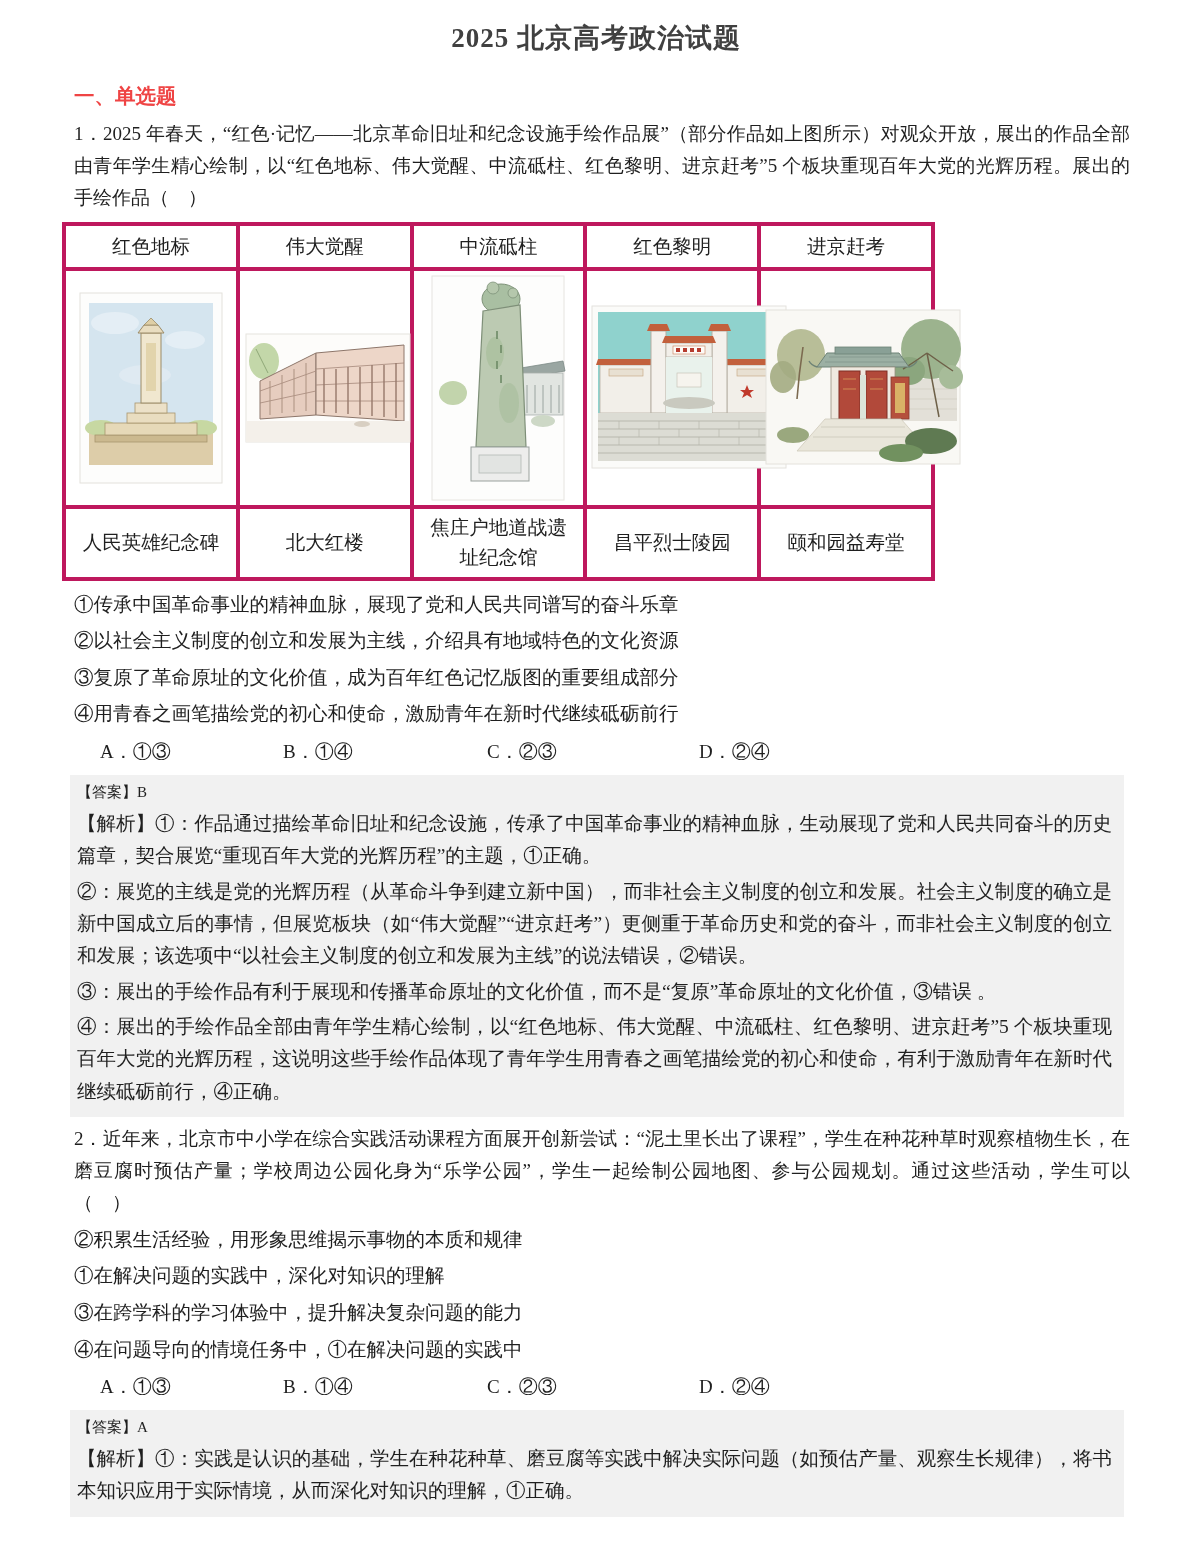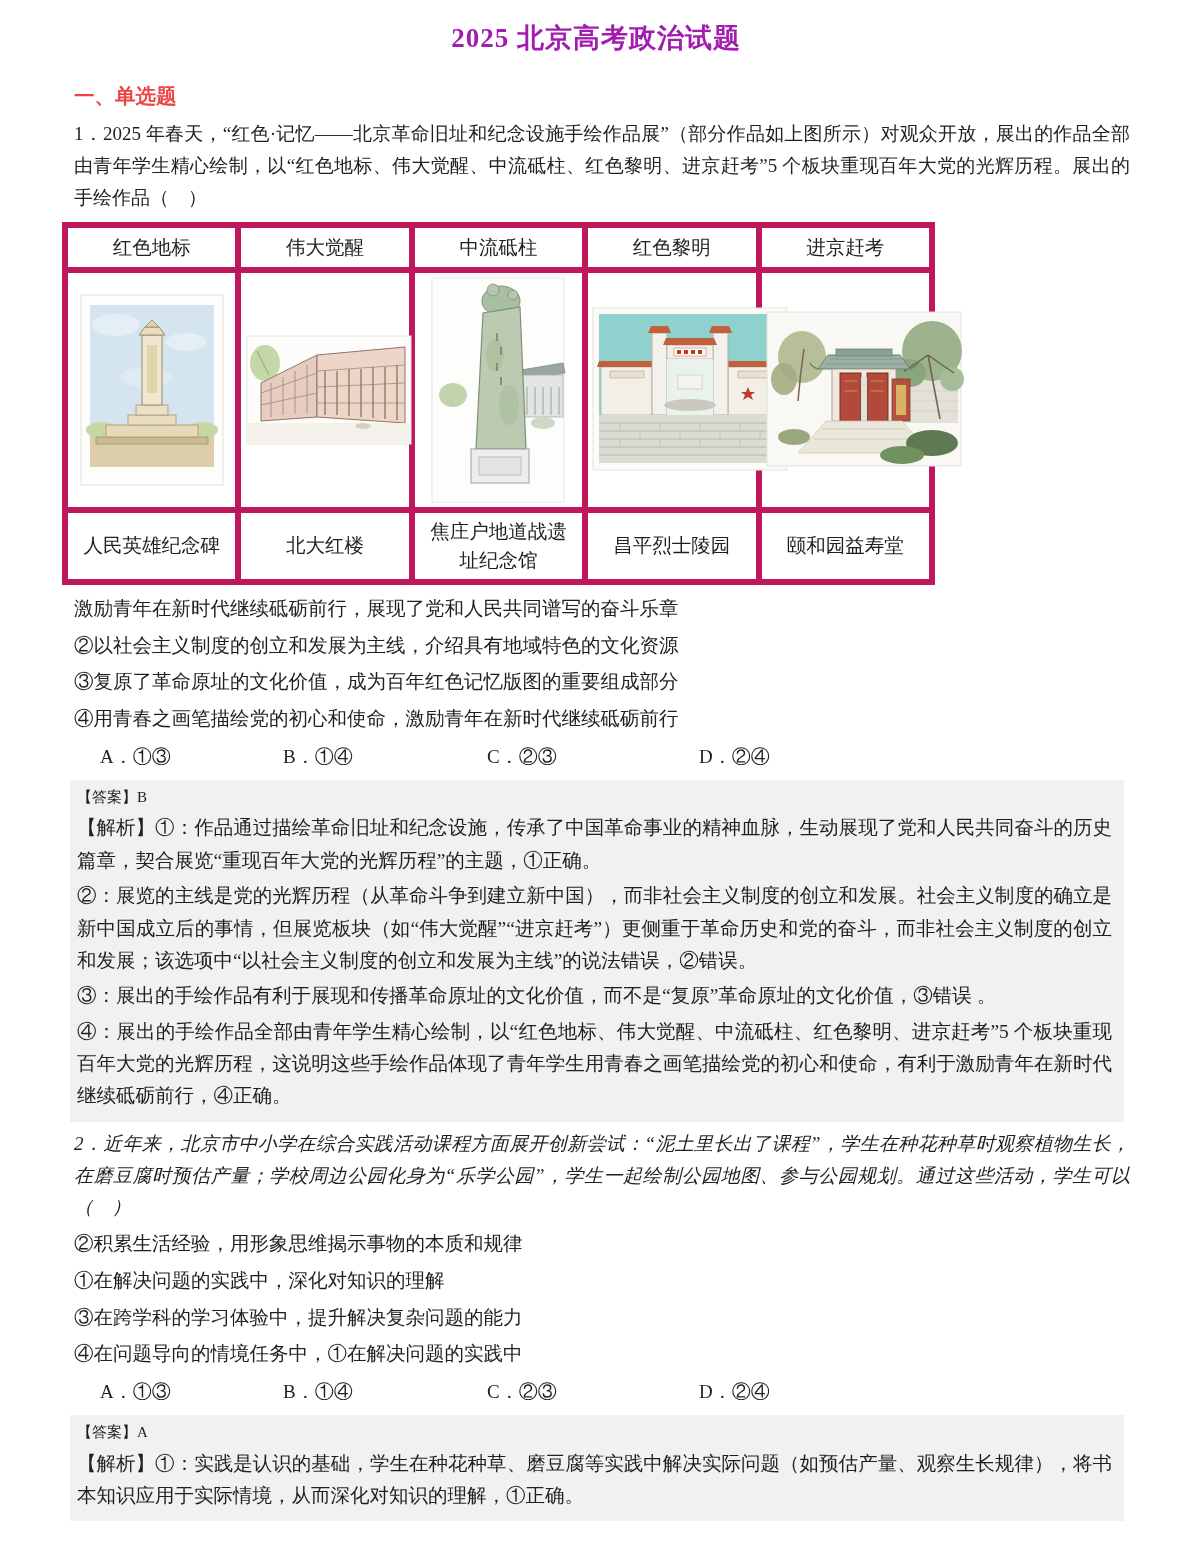--- a/index.html
+++ b/index.html
@@ -5,31 +5,31 @@
   * { margin:0; padding:0; box-sizing:border-box; }
   html,body { background:#ffffff; }
   .page {
     width:1190px; height:1547px; overflow:hidden; position:relative;
     background:#ffffff; color:#1f1f1f;
     font-family:"Liberation Serif","DejaVu Serif",serif;
   }
   .content { padding:20px 60px 0 62px; }
   .doc-title {
     text-align:center; font-size:27px; font-weight:bold; letter-spacing:1px;
-    margin-bottom:26px; color:#a21caf;
+    margin-bottom:26px; color:#404040;
   }
   .section-header { font-size:20.5px; font-weight:bold; margin:0 0 8px 12px; color:#ef4444; }
   .stem { font-size:19px; line-height:1.68; text-align:justify; margin-left:12px; }
-  .q2-stem { margin-top:2px;font-style:italic; }
+  .q2-stem { margin-top:2px; }
   table.art-table {
     border-collapse:collapse; table-layout:fixed;
     width:873px; margin:8px 0 8px 0;
   }
   table.art-table td {
-    border:6px solid #be185d; text-align:center; vertical-align:middle;
+    border:4px solid #be185d; text-align:center; vertical-align:middle;
     font-size:19.5px; line-height:1.5; padding:2px;
   }
   tr.hdr-row td { height:45px; }
   tr.img-row td { height:234px; }
   tr.cap-row td { height:72px; padding:4px 10px; }
   .opt-line { font-size:19.5px; line-height:1.62; margin:5px 0 5px 12px; text-align:justify; }
   .choices { display:flex; font-size:19px; margin:9px 0 10px 38px; }
   .choices span { display:inline-block; }
   .choice-a { width:183px; } .choice-b { width:204px; } .choice-c { width:212px; }
   .answer-block {
@@ -251,21 +251,21 @@
       <tr class="cap-row">
         <td>人民英雄纪念碑</td>
         <td>北大红楼</td>
         <td>焦庄户地道战遗址纪念馆</td>
         <td>昌平烈士陵园</td>
         <td>颐和园益寿堂</td>
       </tr>
     </tbody>
       </table>
 
-    <div class="opt-line">激励青年在新时代继续砥砺前行，展现了党和人民共同谱写的奋斗乐章</div>
+    <div class="opt-line">①传承中国革命事业的精神血脉，展现了党和人民共同谱写的奋斗乐章</div>
     <div class="opt-line">②以社会主义制度的创立和发展为主线，介绍具有地域特色的文化资源</div>
     <div class="opt-line">③复原了革命原址的文化价值，成为百年红色记忆版图的重要组成部分</div>
     <div class="opt-line">④用青春之画笔描绘党的初心和使命，激励青年在新时代继续砥砺前行</div>
 
     <div class="choices">
       <span class="choice-a">A．①③</span>
       <span class="choice-b">B．①④</span>
       <span class="choice-c">C．②③</span>
       <span class="choice-d">D．②④</span>
     </div>

